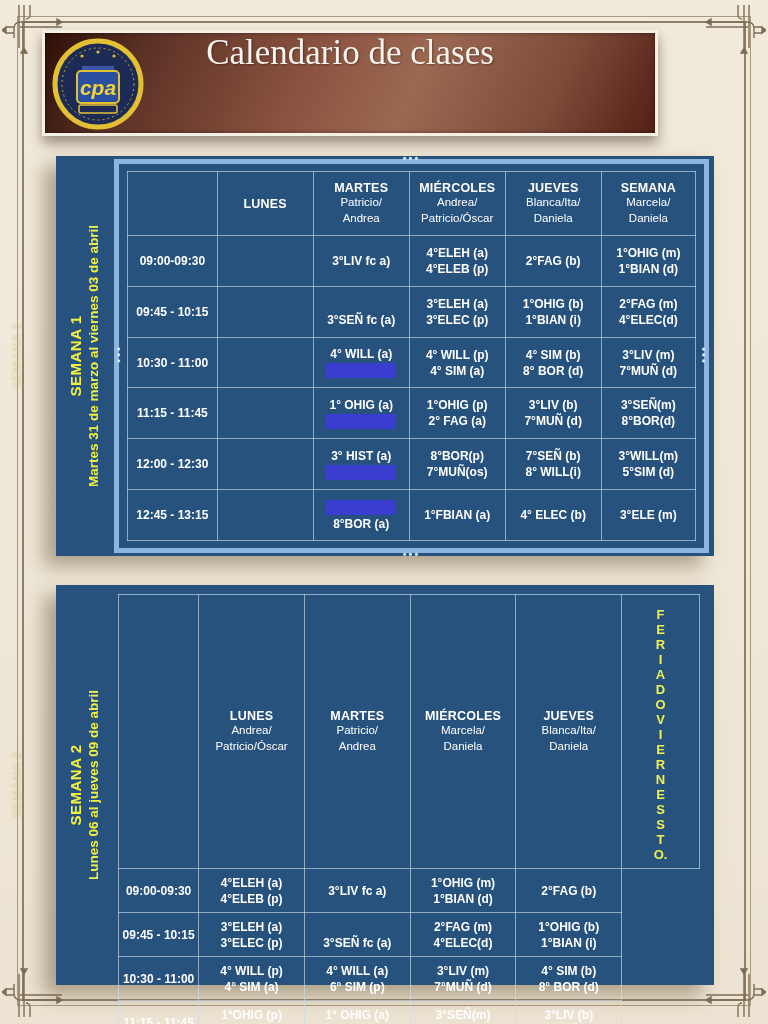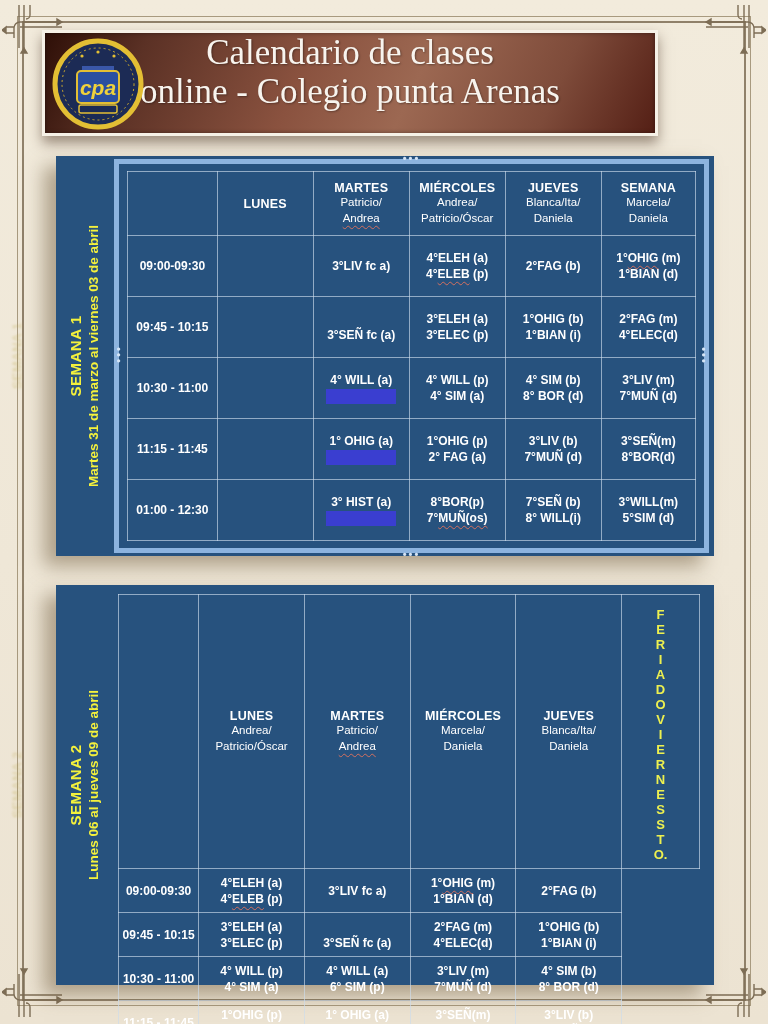--- a/index.html
+++ b/index.html
@@ -62,21 +62,21 @@
   table.sched .teachers .line{font-size:11.5px;font-weight:normal;line-height:15px;}
   table.sched td{font-size:12px;font-weight:bold;}
   .cell-lines{display:flex;flex-direction:column;align-items:center;justify-content:center;}
   .cell-lines .line{line-height:16px;min-height:16px;white-space:nowrap;}
   .time-cell{font-size:12px;font-weight:bold;white-space:nowrap;}
   #table-week1 thead tr{height:64px;}
   #table-week1 tbody tr{height:43px;}
   #table-week1 tr.note-row{height:57px;}
   #table-week2 thead tr{height:58px;}
   #table-week2 tbody tr{height:44px;}
-  .sq{text-decoration:underline;text-decoration-style:wavy;text-decoration-color:#d4705f;text-decoration-thickness:1px;text-underline-offset:3px;}
+  .sq{text-decoration-style:wavy;text-decoration-color:#d4705f;text-decoration-thickness:1px;text-underline-offset:3px;}
   .hl-bar{display:inline-block;width:70px;height:15px;background:#3a3ed0;margin:1px 0;}
   .note-cell{text-align:left !important;font-size:11px !important;font-weight:normal !important;
     line-height:15px;padding:4px 10px !important;}
   .feriado-cell{vertical-align:top !important;}
   .feriado-col{display:flex;flex-direction:column;justify-content:space-between;height:100%;padding:10px 0 4px 0;box-sizing:border-box;}
   .fer-letter{flex:1;color:#edf04f;font-size:13px;font-weight:bold;line-height:15px;}
   .fer-gap{flex:1.2;}
   
   .lunes-special{position:relative;}
   .dropdown-btn{position:absolute;top:-5px;right:8%;width:15px;height:15px;background:#f4f4f4;
@@ -123,21 +123,20 @@
     <circle cx="30" cy="18" r="1.6" fill="#e3bf34"></circle>
       <circle cx="46" cy="14" r="1.6" fill="#e3bf34"></circle>
       <circle cx="62" cy="18" r="1.6" fill="#e3bf34"></circle>
     <path d="M30 28 h32 v4 h-32 z" fill="#3a57a8"></path>
     <rect x="25" y="33" width="42" height="32" rx="4" fill="#2a4fa0" stroke="#e3bf34" stroke-width="2"></rect>
     <text x="46" y="57" text-anchor="middle" font-family="Liberation Sans, sans-serif" font-size="21" font-style="italic" font-weight="bold" fill="#f0d23a">cpa</text>
     <rect x="27" y="67" width="38" height="8" rx="2" fill="#1c2b55" stroke="#e3bf34" stroke-width="1.5"></rect>
   </svg>
   <div class="banner-titles">
     <div>Calendario de clases</div>
-    <div>online - Colegio punta Arenas</div>
   </div>
 </div>
 
 <div class="ghost" id="ghost1">
   <div class="rot" style="position:absolute;left:50%;top:50%;transform:translate(-50%,-50%) rotate(-90deg);width:390px;text-align:center;white-space:nowrap;font-weight:bold;font-size:13px;">
     <span>SEMANA 1</span>
   </div>
 </div>
 <div class="ghost" id="ghost2">
   <div class="rot" style="position:absolute;left:50%;top:50%;transform:translate(-50%,-50%) rotate(-90deg);width:390px;text-align:center;white-space:nowrap;font-weight:bold;font-size:13px;">
@@ -316,21 +315,21 @@
               </div>
             </td>
             <td>
               <div class="cell-lines">
                 <div class="line">3°SEÑ(m)</div>
                 <div class="line">8°BOR(d)</div>
               </div>
             </td>
           </tr>
           <tr>
-            <td class="time-cell">01:00 - 12:30</td>
+            <td class="time-cell">12:00 - 12:30</td>
             <td>
               <div class="cell-lines"></div>
             </td>
             <td>
               <div class="cell-lines">
                 <div class="line">3° HIST (a)</div>
                 <span class="hl-bar"></span>
               </div>
             </td>
             <td>
@@ -342,20 +341,47 @@
             <td>
               <div class="cell-lines">
                 <div class="line">7°SEÑ (b)</div>
                 <div class="line">8° WILL(i)</div>
               </div>
             </td>
             <td>
               <div class="cell-lines">
                 <div class="line">3°WILL(m)</div>
                 <div class="line">5°SIM (d)</div>
+              </div>
+            </td>
+          </tr>
+          <tr>
+            <td class="time-cell">12:45 - 13:15</td>
+            <td>
+              <div class="cell-lines"></div>
+            </td>
+            <td>
+              <div class="cell-lines">
+                <span class="hl-bar"></span>
+                <div class="line">8°BOR (a)</div>
+              </div>
+            </td>
+            <td>
+              <div class="cell-lines">
+                <div class="line">1°FBIAN (a)</div>
+              </div>
+            </td>
+            <td>
+              <div class="cell-lines">
+                <div class="line">4° ELEC (b)</div>
+              </div>
+            </td>
+            <td>
+              <div class="cell-lines">
+                <div class="line">3°ELE (m)</div>
               </div>
             </td>
           </tr>
         </tbody>
       </table>
   </div>
 </div>
 
 <div class="panel" id="panel-week2">
   <div class="side-label">

